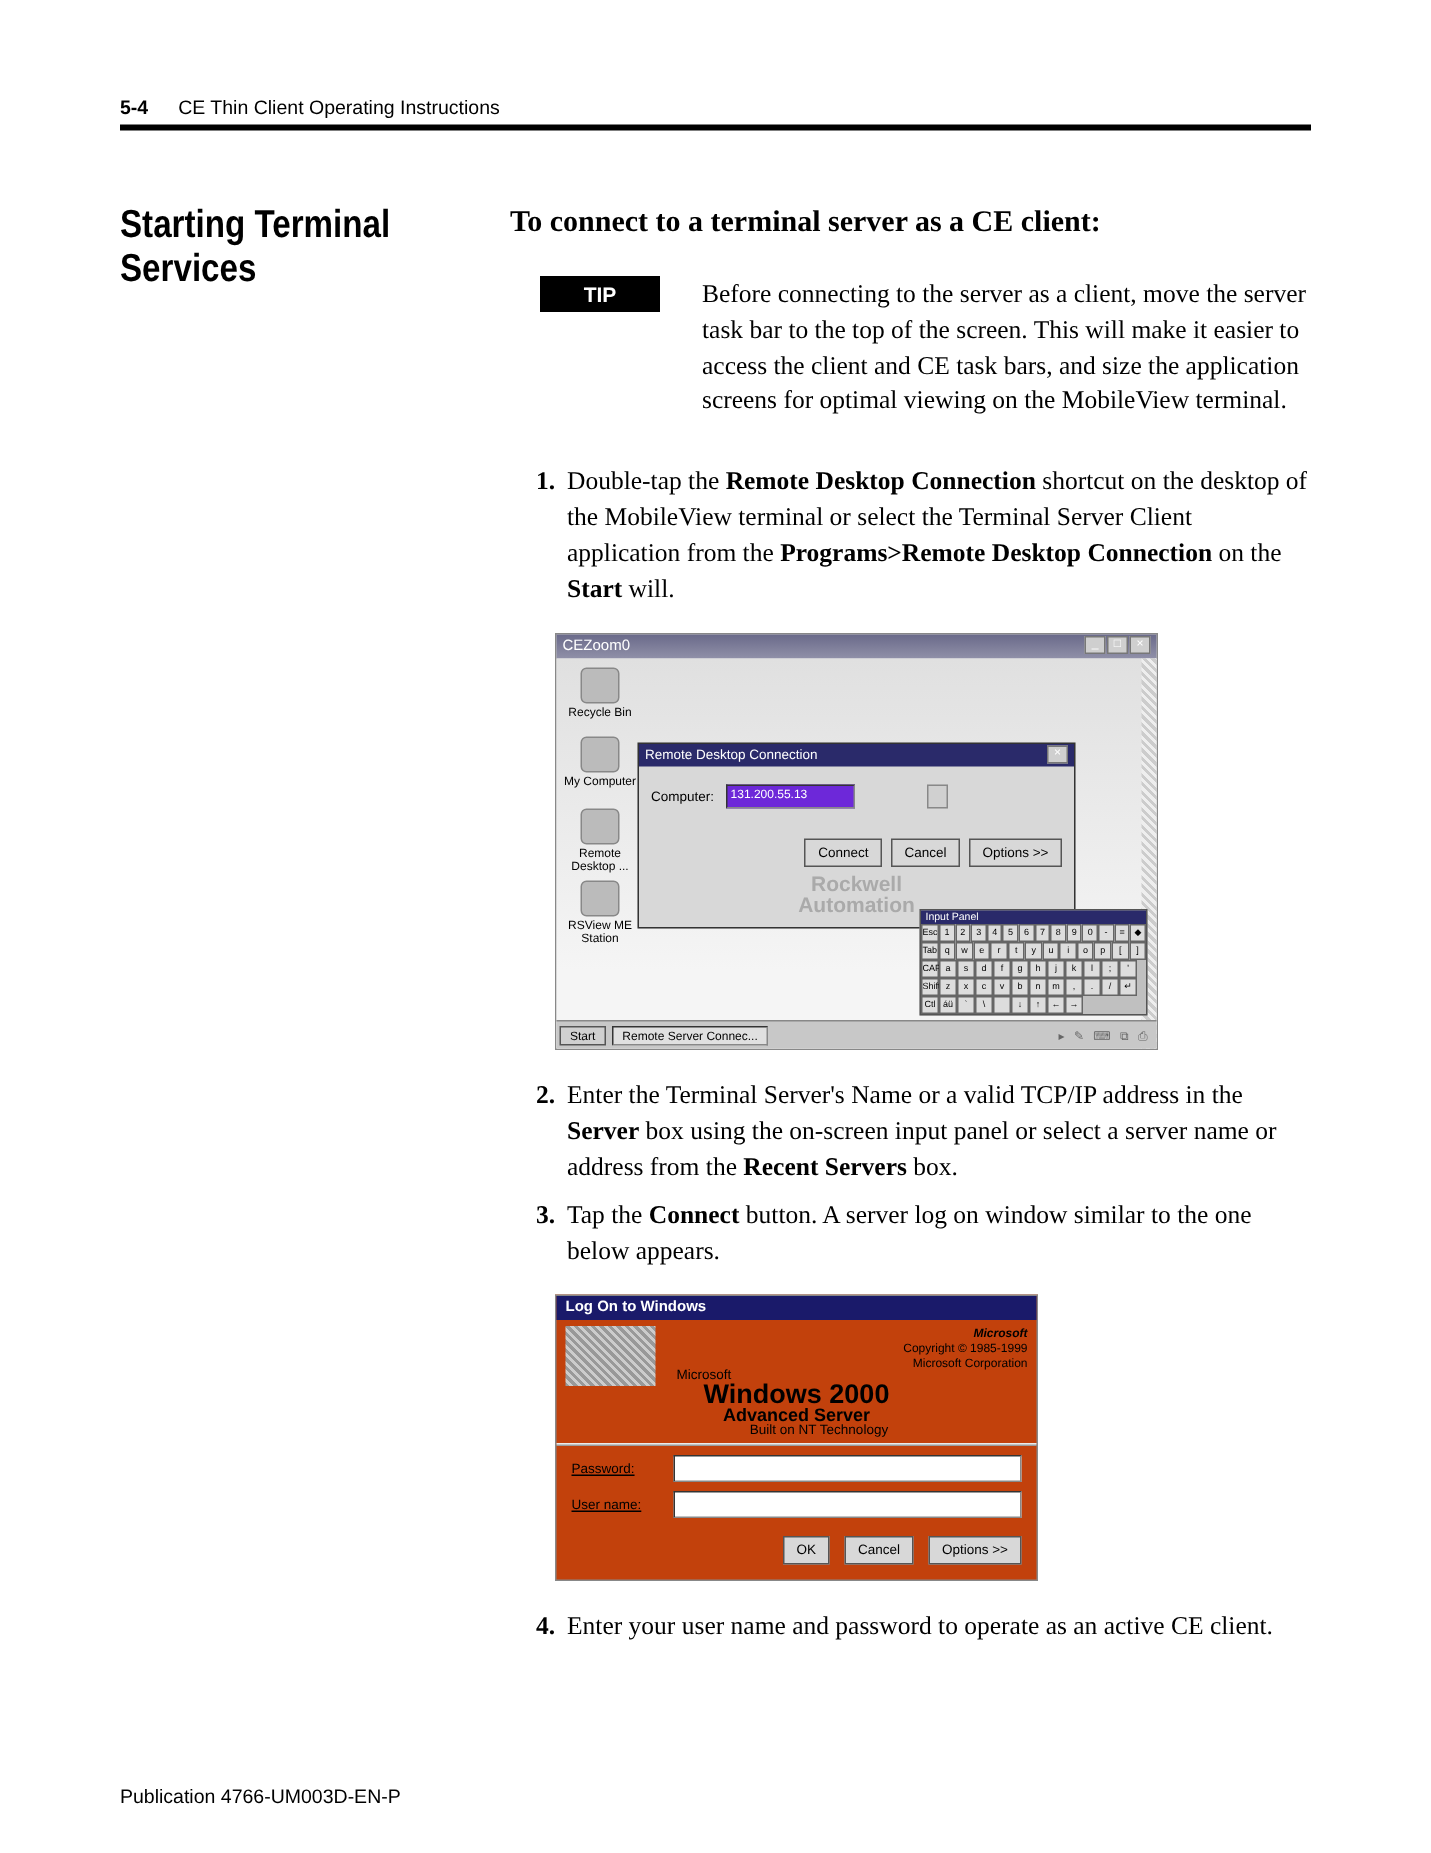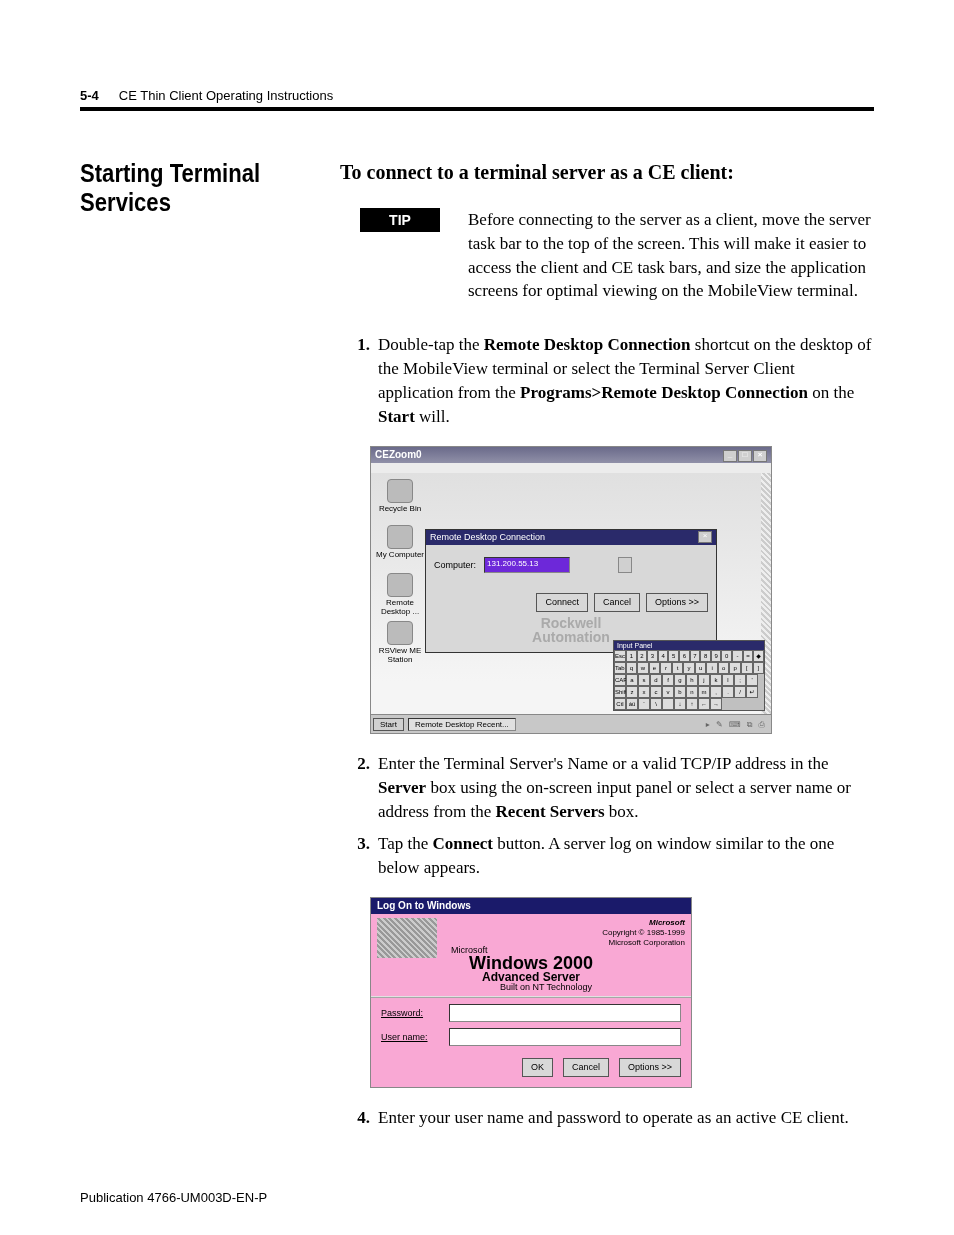--- a/index.html
+++ b/index.html
@@ -20,21 +20,20 @@
     padding:64px 80px 40px 80px;
   }
   .header-row {
     display:flex;
     align-items:center;
     font-family:Arial, Helvetica, sans-serif;
     font-size:13px;
     color:#000;
     border-bottom:4px solid #000;
     padding-bottom:4px;
-    margin-top:24px;
   }
   .header-row .pg {
     font-weight:bold;
     margin-right:20px;
   }
   .footer {
     position:absolute;
     left:80px;
     bottom:30px;
     font-family:Arial, Helvetica, sans-serif;
@@ -113,33 +112,32 @@
     font-family:Tahoma, Arial, sans-serif;
     font-size:10px;
     color:#000;
     position:relative;
     width:400px;
   }
   .fig1-titlebar {
     background:linear-gradient(#6a6a8a, #9090a8);
     color:#fff;
     padding:1px 4px;
-    font-weight:bold;
-    display:flex;
-    align-items:flex-end;
+    font-weight:normal;
+    display:flex;
+    align-items:flex-start;
     justify-content:space-between;
     font-size:10px;
   }
   .winbtns { display:flex; gap:1px;}
   .winbtn {width:12px;height:10px;background:#cfcfcf;border:1px solid #777;font-size:8px;line-height:8px;text-align:center;}
   .desktop-area {
     height:260px;
     position:relative;
     background:linear-gradient(#e0e0e0,#f5f5f5 80%);
-    margin-top:10px;
   }
   .desk-icon {
     position:absolute;
     width:50px;
     text-align:center;
     font-size:8px;
     line-height:1.1;
   }
   .desk-icon .glyph {
     width:24px;height:22px;margin:0 auto 2px;background:#bbb;border:1px solid #888;border-radius:4px;
@@ -178,21 +176,21 @@
   .tray{margin-left:auto;margin-right:4px;letter-spacing:2px;color:#666;}
   .fig1-stripe{position:absolute;top:0;right:0;bottom:0;width:10px;background:repeating-linear-gradient(45deg,#ccc 0 2px,#eee 2px 4px);}
 
   
   .figure2 {
     margin:18px 0 18px 30px;
     width:320px;
     border:1px solid #888;
     font-family:Tahoma, Arial, sans-serif;
     font-size:10px;
-    background:#f9a8d4;
+    background:#c2410c;
   }
   .fig2-ttl{background:#1a1a6a;color:#fff;font-weight:bold;padding:1px 6px;font-size:10px;}
   .fig2-header{display:flex;justify-content:space-between;padding:4px 6px 0;}
   .fig2-left-img{width:60px;height:40px;background:repeating-linear-gradient(45deg,#999 0 2px,#ccc 2px 4px);}
   .fig2-right{text-align:right;font-size:8px;line-height:1.2;}
   .win2000{text-align:center;font-weight:bold;font-size:18px;line-height:0.95;margin-top:-12px;}
   .adv{font-size:12px;}
   .built{font-size:9px;font-weight:normal;margin-left:30px;}
   .sep{height:2px;background:linear-gradient(#fff,#888);margin:4px 0;}
   .form-row{display:flex;align-items:center;gap:8px;margin:6px 10px;}
@@ -356,21 +354,21 @@
                     <div class="kkey">↓</div>
                     <div class="kkey">↑</div>
                     <div class="kkey">←</div>
                     <div class="kkey">→</div>
                   </div>
                 </div>
             </div>
 
             <div class="taskbar">
               <span class="start">Start</span>
-              <span class="task-item">Remote Desktop Recent...</span>
+              <span class="task-item">Remote Server Connec...</span>
               <span class="tray">▸ ✎ ⌨ ⧉ ⎙</span>
             </div>
           </div>
         </div>
 
         <div class="step">
           <div class="step-num">2.</div>
           <div class="step-body">
             <span>Enter the Terminal Server's Name or a valid TCP/IP address in the </span><span class="bold">Server</span><span> box using the on-screen input panel or select a server name or address from the </span><span class="bold">Recent Servers</span><span> box.</span>
           </div>

